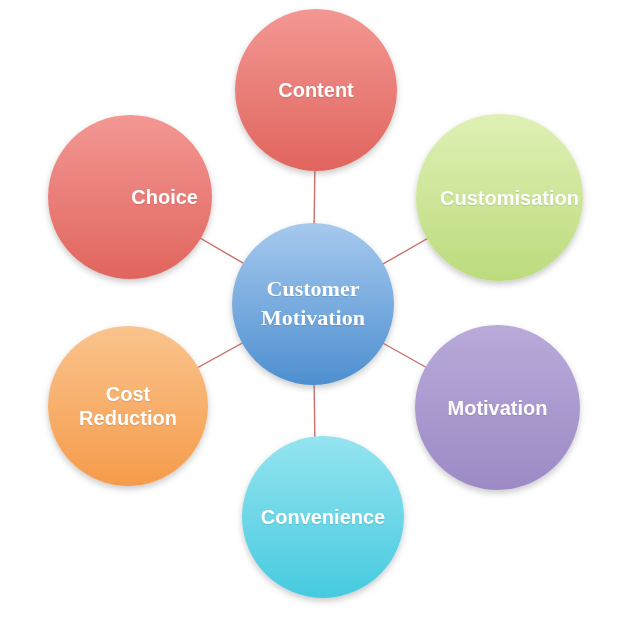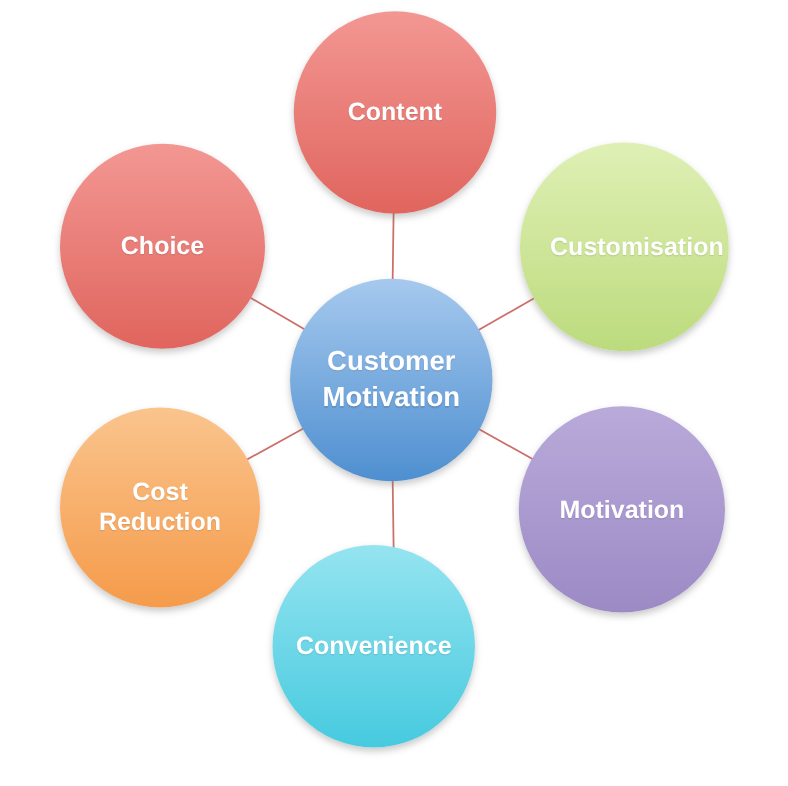--- a/index.html
+++ b/index.html
@@ -48,39 +48,39 @@
     font-size: 22px;
     line-height: 1.3;
   }
   .node {
     font-size: 20px;
     line-height: 1.2;
   }
   .node-content       { left: 235px; top: 9px;   width: 162px; height: 162px; }
   .node-customisation { left: 416px; top: 114px; width: 167px; height: 167px; }
   .node-community     { left: 415px; top: 325px; width: 165px; height: 165px; }
-  .node-convenience   { left: 218px; top: 436px; width: 162px; height: 162px; }
+  .node-convenience   { left: 242px; top: 436px; width: 162px; height: 162px; }
   .node-cost-reduction{ left: 48px;  top: 326px; width: 160px; height: 160px; }
-  .node-choice        { left: 48px;  top: 115px; width: 164px; height: 164px; }
+  .node-choice        { left: 48px;  top: 115px; width: 164px; height: 164px; justify-content: flex-end; }
 </style>
 </head>
 <body>
 
 <div class="canvas">
 
   <svg class="connector-svg" viewBox="0 0 630 629" xmlns="http://www.w3.org/2000/svg">
     <line class="connector" x1="313" y1="304" x2="316" y2="90" stroke="#cb6f69"></line>
     <line class="connector" x1="313" y1="304" x2="500" y2="197" stroke="#cb6f69"></line>
     <line class="connector" x1="313" y1="304" x2="497" y2="407" stroke="#cb6f69"></line>
     <line class="connector" x1="313" y1="304" x2="316" y2="517" stroke="#cb6f69"></line>
     <line class="connector" x1="313" y1="304" x2="128" y2="406" stroke="#cb6f69"></line>
     <line class="connector" x1="313" y1="304" x2="130" y2="197" stroke="#cb6f69"></line>
   </svg>
 
-  <div class="bubble hub" style="background: linear-gradient(rgb(166, 201, 238), rgb(78, 143, 208)); color: rgb(255, 255, 255);">
+  <div class="bubble hub" style="background: linear-gradient(rgb(166, 201, 238), rgb(78, 143, 208)); color: rgb(255, 255, 255); font-family: Liberation Serif, serif;">
     <span style="color: rgb(255, 255, 255);">Customer Motivation</span>
   </div>
 
   <div class="bubble node node-content" style="background: linear-gradient(rgb(243, 151, 147), rgb(224, 101, 94)); color: rgb(255, 255, 255);">
     <span style="color: rgb(255, 255, 255);">Content</span>
   </div>
 
   <div class="bubble node node-customisation" style="background: linear-gradient(rgb(223, 240, 181), rgb(188, 219, 125)); color: rgb(255, 255, 255);">
     <span style="color: rgb(255, 255, 255); margin-left: 20px;">Customisation</span>
   </div>

